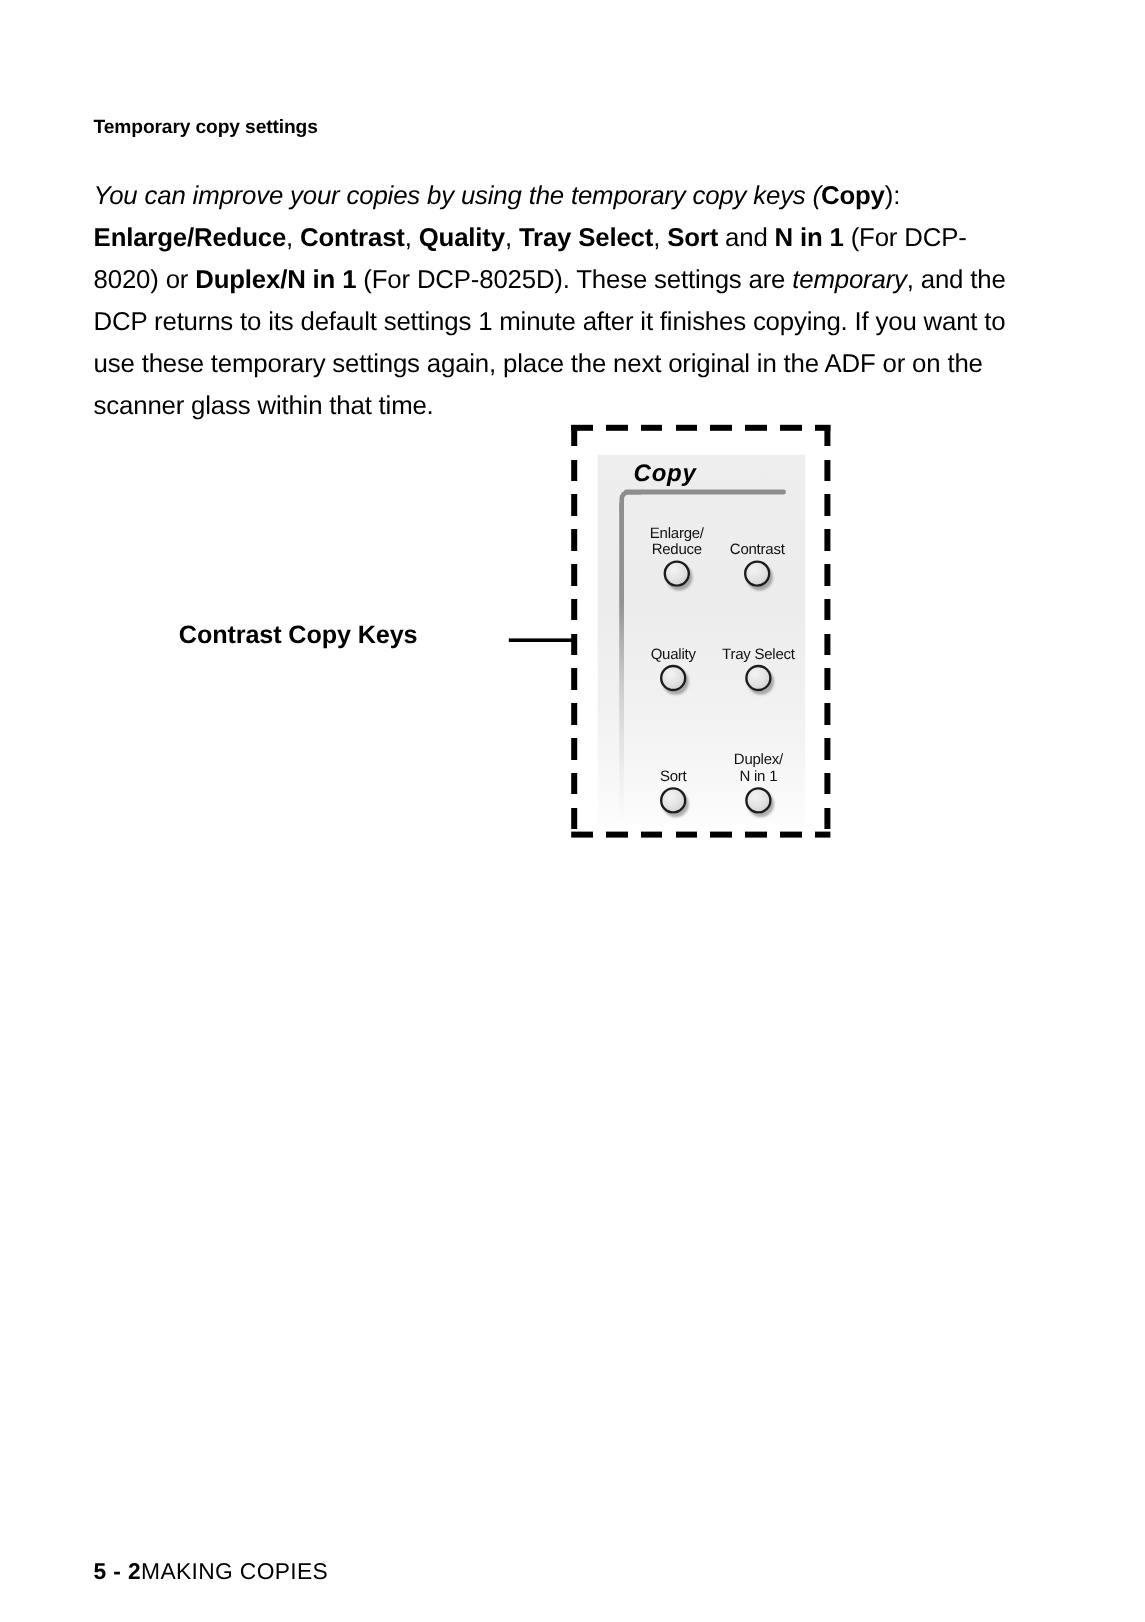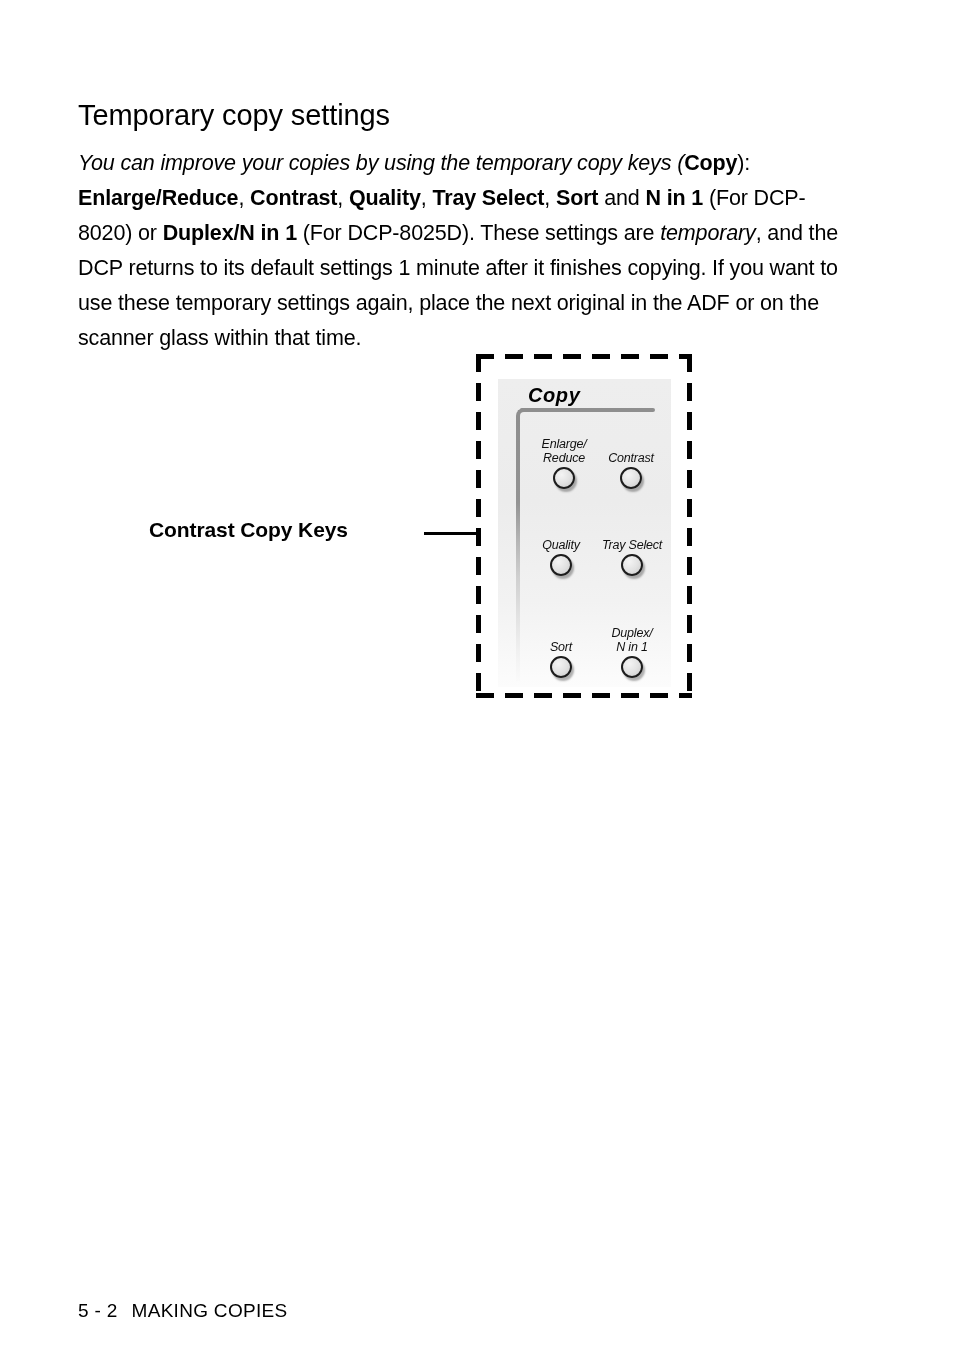--- a/index.html
+++ b/index.html
@@ -14,22 +14,22 @@
     font-family: "Liberation Sans", sans-serif;
     color: #000000;
     overflow: hidden;
   }
 
   
   .page-heading {
     position: absolute;
     left: 78px;
     top: 82px;
-    font-size: 29px;
-    font-weight: normal;
+    font-size: 16px;
+    font-weight: bold;
     letter-spacing: -0.1px;
     line-height: 28px;
   }
 
   
   .body-copy {
     position: absolute;
     left: 78px;
     top: 124px;
     width: 760px;
@@ -139,21 +139,21 @@
     position: absolute;
     left: 18px;
     top: 40px;
     width: 4px;
     height: 262px;
     background: linear-gradient(to bottom,
       #8e8e8e 0%, #939393 32%, #b4b4b4 46%,
       #cfcfcf 60%, #e3e3e3 76%, #f2f2f2 90%, #fafafa 100%);
   }
 
-  .key { position: absolute; font-style: italic; }
+  .key { position: absolute; }
   .key-label {
     position: absolute;
     left: 50%;
     transform: translateX(-50%);
     bottom: 24px;
     font-size: 12.5px;
     line-height: 13.5px;
     font-weight: normal;
     text-align: center;
     white-space: nowrap;
@@ -185,22 +185,21 @@
   
   .page-footer {
     position: absolute;
     left: 78px;
     top: 1300px;
     font-size: 19px;
     letter-spacing: 0.3px;
     white-space: nowrap;
   }
   .page-footer .folio {
-    font-weight: normal;
-    margin-right: 14px;
+    font-weight: bold;
   }
 </style>
 </head>
 <body>
 
 <h1 class="page-heading">Temporary copy settings</h1>
 
 <p class="body-copy"><i>You can improve your copies by using the temporary copy keys (</i><b>Copy</b><span>): </span><b>Enlarge/Reduce</b><span>, </span><b>Contrast</b><span>, </span><b>Quality</b><span>, </span><b>Tray Select</b><span>, </span><b>Sort</b><span> and </span><b>N in 1</b><span> (For DCP-8020) or </span><b>Duplex/N in 1</b><span> (For DCP-8025D). These settings are </span><i>temporary</i><span>, and the DCP returns to its default settings 1 minute after it finishes copying. If you want to use these temporary settings again, place the next original in the ADF or on the scanner glass within that time.</span></p>
 
 <div class="figure">

